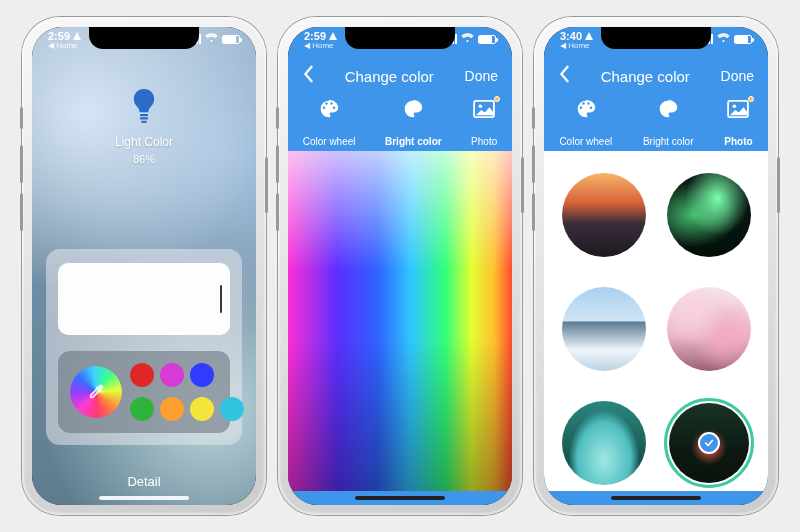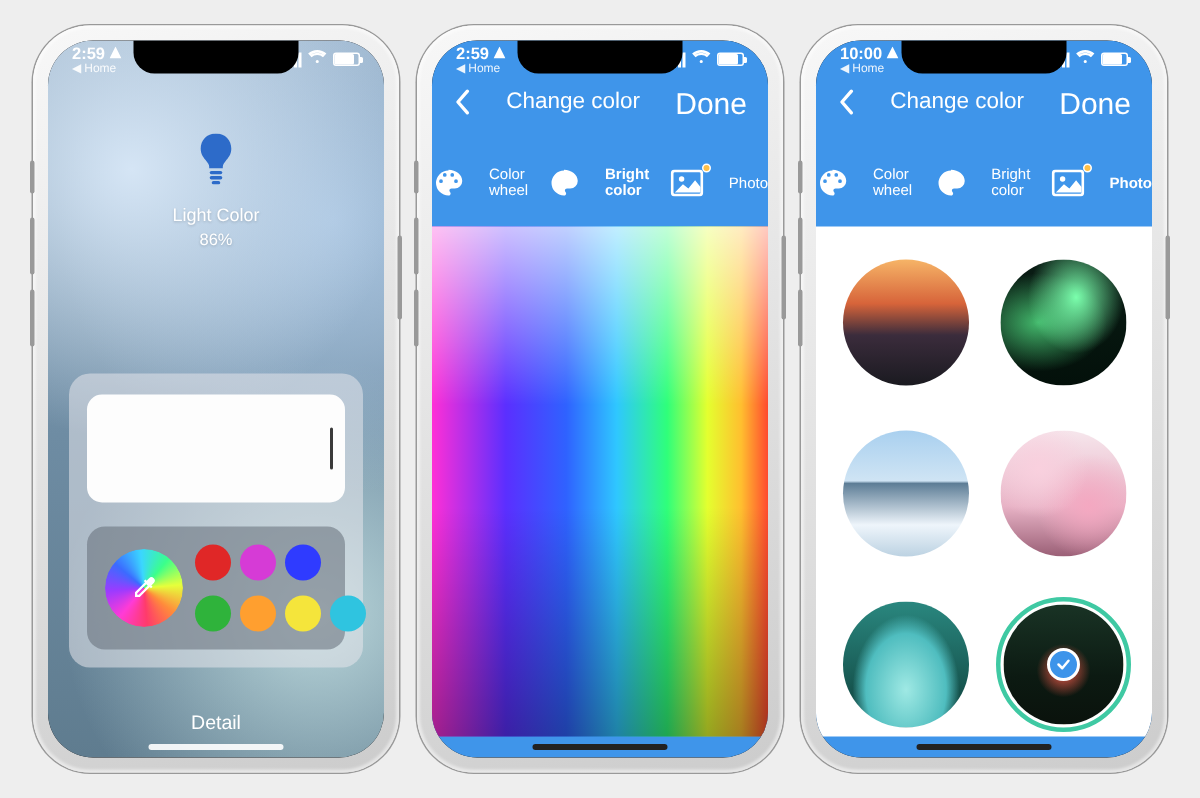--- a/index.html
+++ b/index.html
@@ -93,27 +93,27 @@
   .eyedrop { width:18px; height:18px; }
   .swatch { width:24px; height:24px; border-radius:50%; }
 
   .detail-btn {
     position:absolute; bottom:16px; left:0; right:0;
     text-align:center; font-size:13px; color:#fff;margin-top:32px;
   }
 
   
   .blue-bg { position:absolute; inset:0; background:#3f95ea; }
-  .nav-bar { position:absolute; top:32px; left:0; right:0; height:34px; display:flex; align-items:flex-start; justify-content:space-between; padding:0 14px; color:#fff; z-index:5;}
+  .nav-bar { position:absolute; top:32px; left:0; right:0; height:34px; display:flex; align-items:center; justify-content:space-between; padding:0 14px; color:#fff; z-index:5;}
   .nav-title { font-size:15px; font-weight:500; }
-  .nav-done { font-size:20px; }
+  .nav-done { font-size:14px; }
   .back-chev svg { width:12px; height:18px; }
 
   .tab-row { position:absolute; top:68px; left:0; right:0; height:54px; display:flex; justify-content:space-around; align-items:center; color:#fff; z-index:5; }
-  .tab { display:flex; flex-direction:row; align-items:center; gap:16px; font-size:10px; }
+  .tab { display:flex; flex-direction:column; align-items:center; gap:16px; font-size:10px; }
   .tab-ico { width:24px; height:22px; display:flex; align-items:center; justify-content:center; }
   .tab.selected { font-weight:600; }
   .notif-dot { width:6px; height:6px; background:#ffbf47; border-radius:50%; position:absolute; top:-2px; right:-4px; border:1px solid #fff; }
   .tab-ico-wrap { position:relative; }
 
   
   .grad-area { position:absolute; top:124px; left:0; right:0; bottom:14px;
     background:
       linear-gradient(to right, #ff2fd6 0%, #5b2fff 22%, #2f62ff 40%, #2fc7ff 55%, #2fff7a 70%, #e4ff2f 82%, #ffbf2f 92%, #ff4a2f 100%);
   }
@@ -299,21 +299,21 @@
   <div class="side-btn side-left-1"></div>
     <div class="side-btn side-left-2"></div>
     <div class="side-btn side-left-3"></div>
     <div class="side-btn side-right"></div>
   <div class="screen">
     <div class="notch"></div>
     <div class="blue-bg"></div>
 
     <div class="status-bar">
       <div class="status-left">
-        <span><span>10:00</span> <svg width="8" height="8" viewBox="0 0 10 10" style="display:inline">
+        <span><span>3:40</span> <svg width="8" height="8" viewBox="0 0 10 10" style="display:inline">
               <path d="M5 0 L10 10 L0 10 Z" fill="#fff"></path>
             </svg></span>
         <span class="home-crumb">◀ <span>Home</span></span>
       </div>
       <div class="status-right">
         <span class="sig-bars">
             <i></i>
             <i></i>
             <i></i>
             <i></i>

